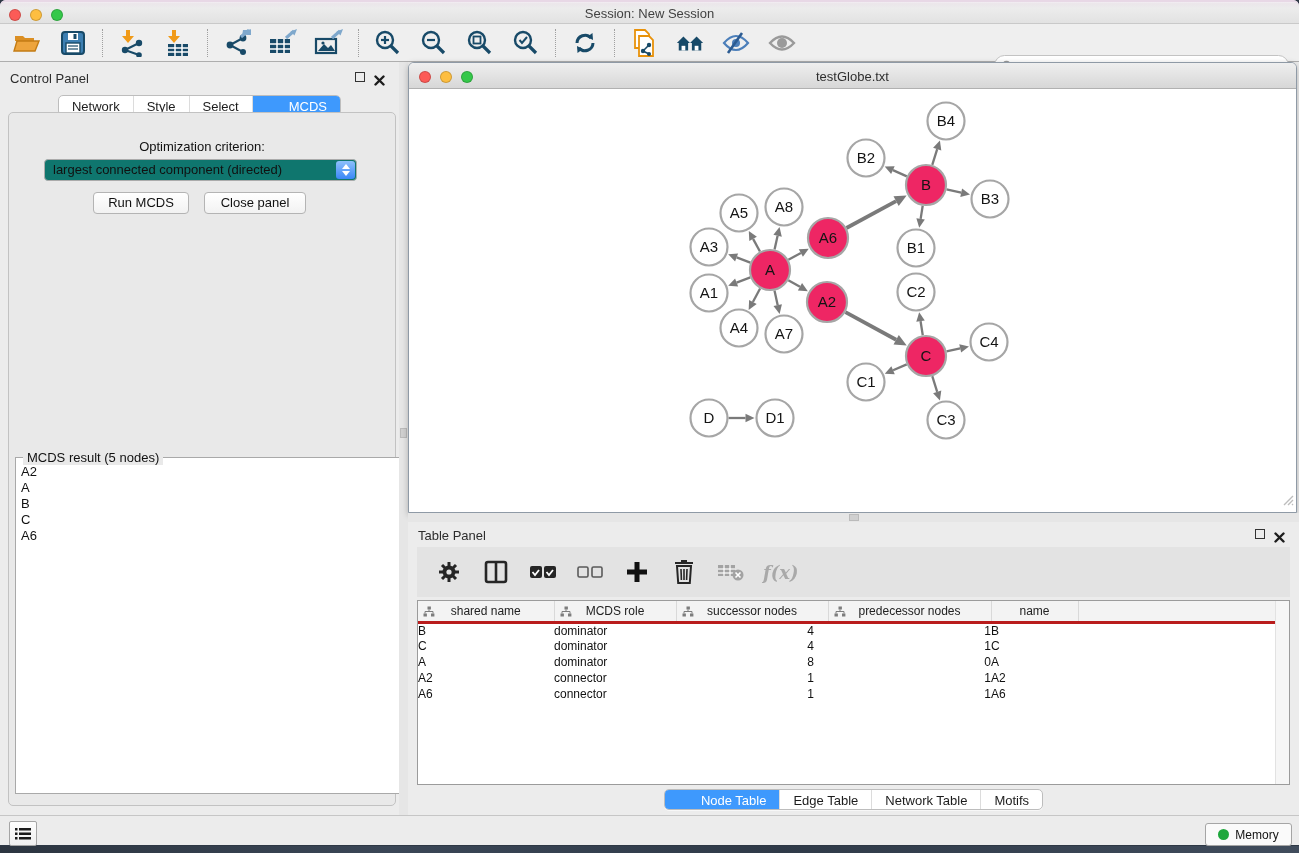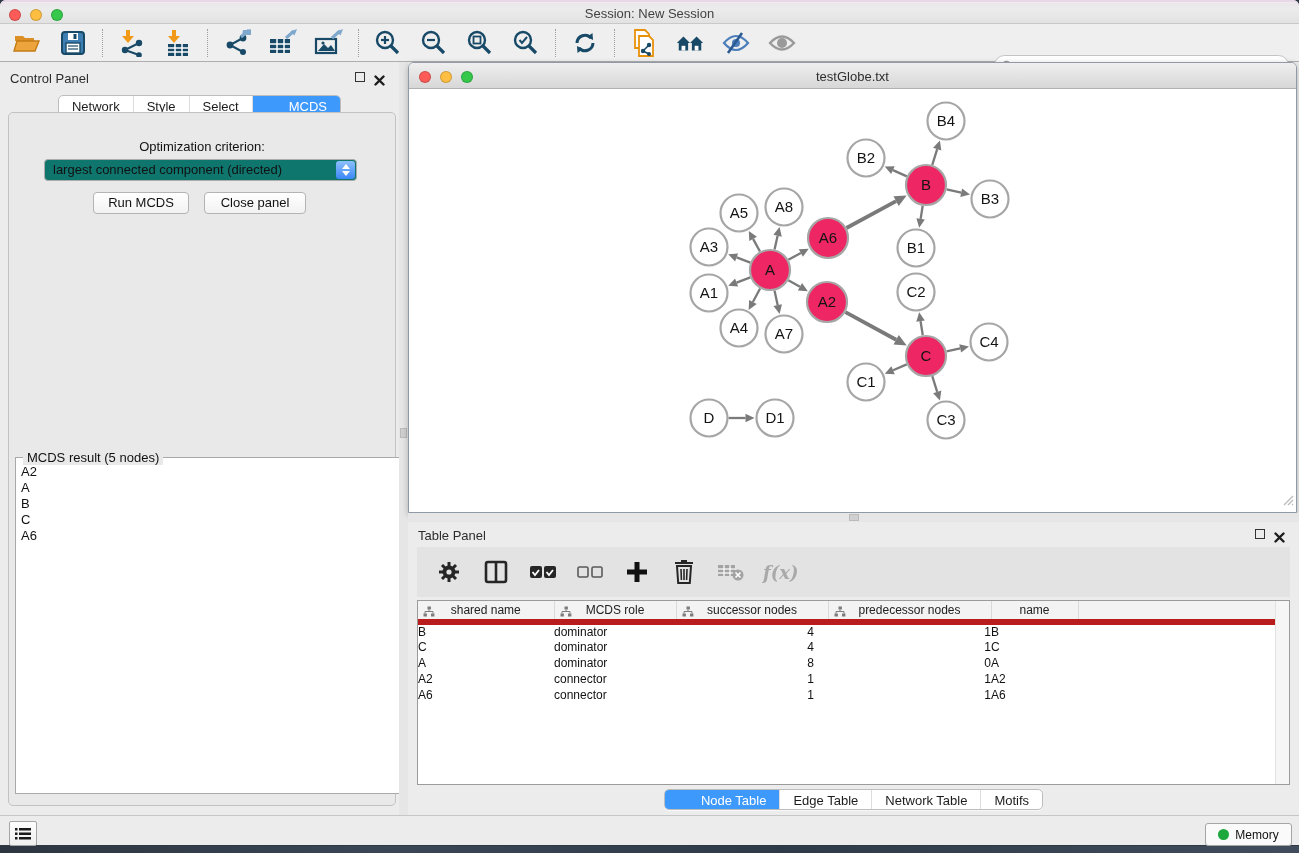--- a/index.html
+++ b/index.html
@@ -76,21 +76,21 @@
   .resize-grip { position:absolute; right:2px; bottom:2px; }
 
   
   .table-panel { position:absolute; left:408px; top:522px; width:891px; height:293px; background:#ececec; }
   .tp-toolbar { position:absolute; left:9px; top:25px; width:873px; height:50px; background:#e3e3e3;
     display:flex; align-items:center; gap:17px; padding-left:17px;font-weight:bold; }
   .tp-icon { width:30px; height:30px; display:flex; align-items:center; justify-content:center; }
   .fx-label { font-family:"DejaVu Serif", serif; font-style:italic; font-size:18px; color:#a9a9a9; }
   .data-table-wrap { position:absolute; left:9px; top:78px; width:873px; height:185px; background:#fff; border:1px solid #9b9b9b; }
   table.data { border-collapse:collapse; width:858px; table-layout:fixed; }
-  table.data th { position:relative; height:21px; background:#f3f3f3; border-bottom:6px solid #b91c1c;
+  table.data th { position:relative; height:21px; background:#f3f3f3; border-bottom:3px solid #b91c1c;
     border-right:1px solid #d9d9d9; font-weight:normal; font-size:12px; color:#222; text-align:center; }
   table.data th .tree-ic { position:absolute; left:5px; top:5px; }
   table.data td { height:16px; font-size:12px; color:#111; padding:0; white-space:nowrap; }
   td.al { text-align:left; padding-left:8px; }
   td.ar { text-align:right; padding-right:10px; }
   .table-vscroll { position:absolute; right:0; top:0; bottom:0; width:14px; background:#f6f6f6; border-left:1px solid #e2e2e2; }
   .tp-tabs { position:absolute; left:0; top:267px; width:100%; text-align:center; }
 
   
   .statusbar { position:absolute; left:0; top:815px; width:100%; height:30px; background:#ececec; border-top:1px solid #c6c6c6; }

